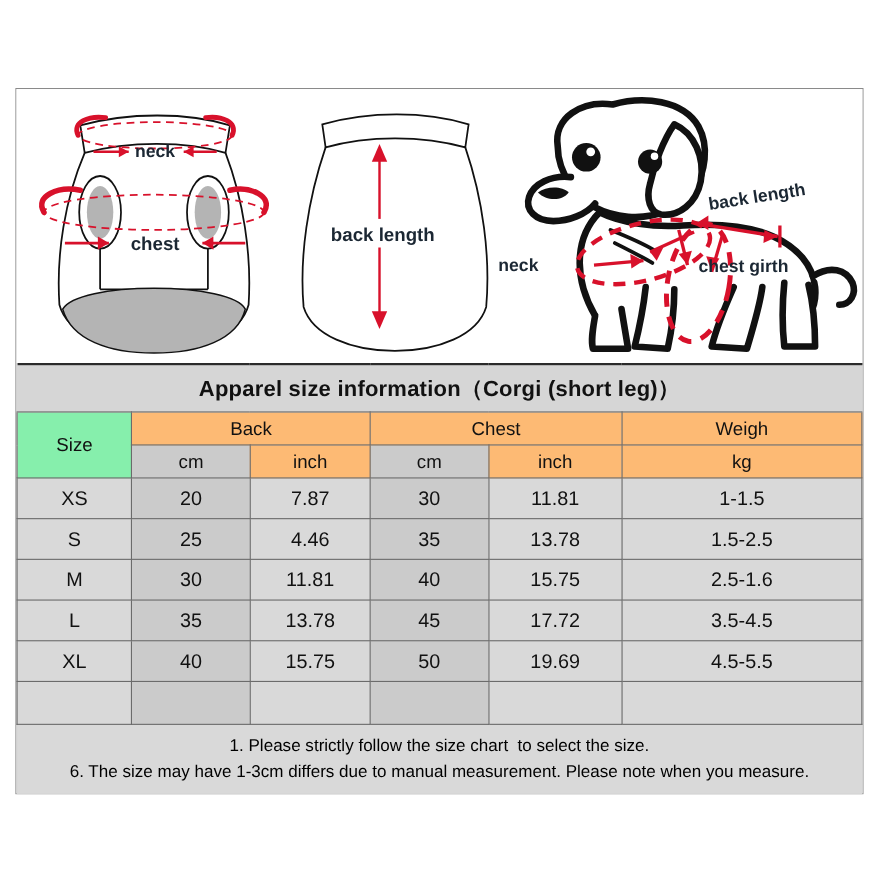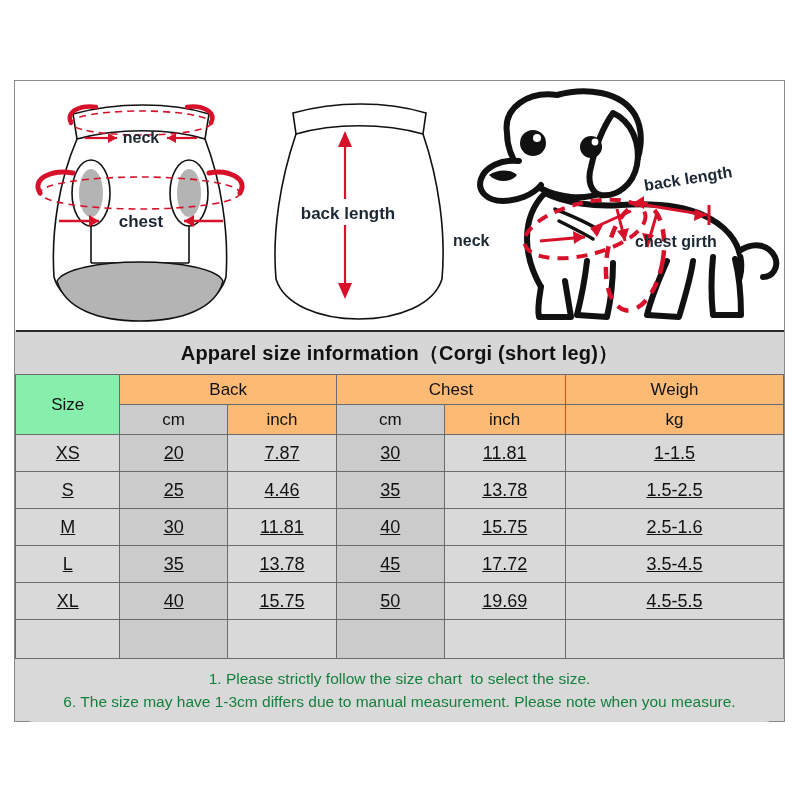--- a/index.html
+++ b/index.html
@@ -62,21 +62,20 @@
 
   
   #table-wrap {
     position: absolute;
     left: 0;
     top: 249px;
     width: 100%;
     height: 392px;
     background: #d6d6d6;
     box-sizing: border-box;
-    border-radius: 20px;
   }
 
   table.sizechart {
     border-collapse: collapse;
     width: 100%;
     table-layout: fixed;
     background: #d6d6d6;
   }
   table.sizechart td, table.sizechart th {
     border: 1px solid #6b6b6b;
@@ -106,41 +105,41 @@
     font-weight: normal;
     background: #fdba74;
   }
   .hdr-size {
     height: 58px;
     font-size: 17px;
     background: #86efac;
   }
 
   
-  tr.datarow td { height: 36px; font-size: 18px; background: #d9d9d9; text-decoration: underline; }
+  tr.datarow td { height: 36px; font-size: 18px; background: #d9d9d9; }
   td.shade     { background: #cbcbcb !important; }
 
   tr.emptyrow td { height: 38px; background: #d9d9d9; }
   tr.emptyrow td.shade { background: #cbcbcb !important; }
 
   
   .notes-cell {
     border-left: none !important;
     border-right: none !important;
     border-bottom: none !important;
     border-top: 1px solid #6b6b6b !important;
     background: #d9d9d9;
     text-align: left;
     padding: 4px 0 6px 6px;
     height: 62px;
   }
   .note-line {
     font-size: 15.5px;
     line-height: 23px;
-    color: #15803d;
+    color: #000000;
     white-space: pre;
   }
 </style>
 </head>
 <body>
 
 <div id="page">
 
   <div id="card">
 

